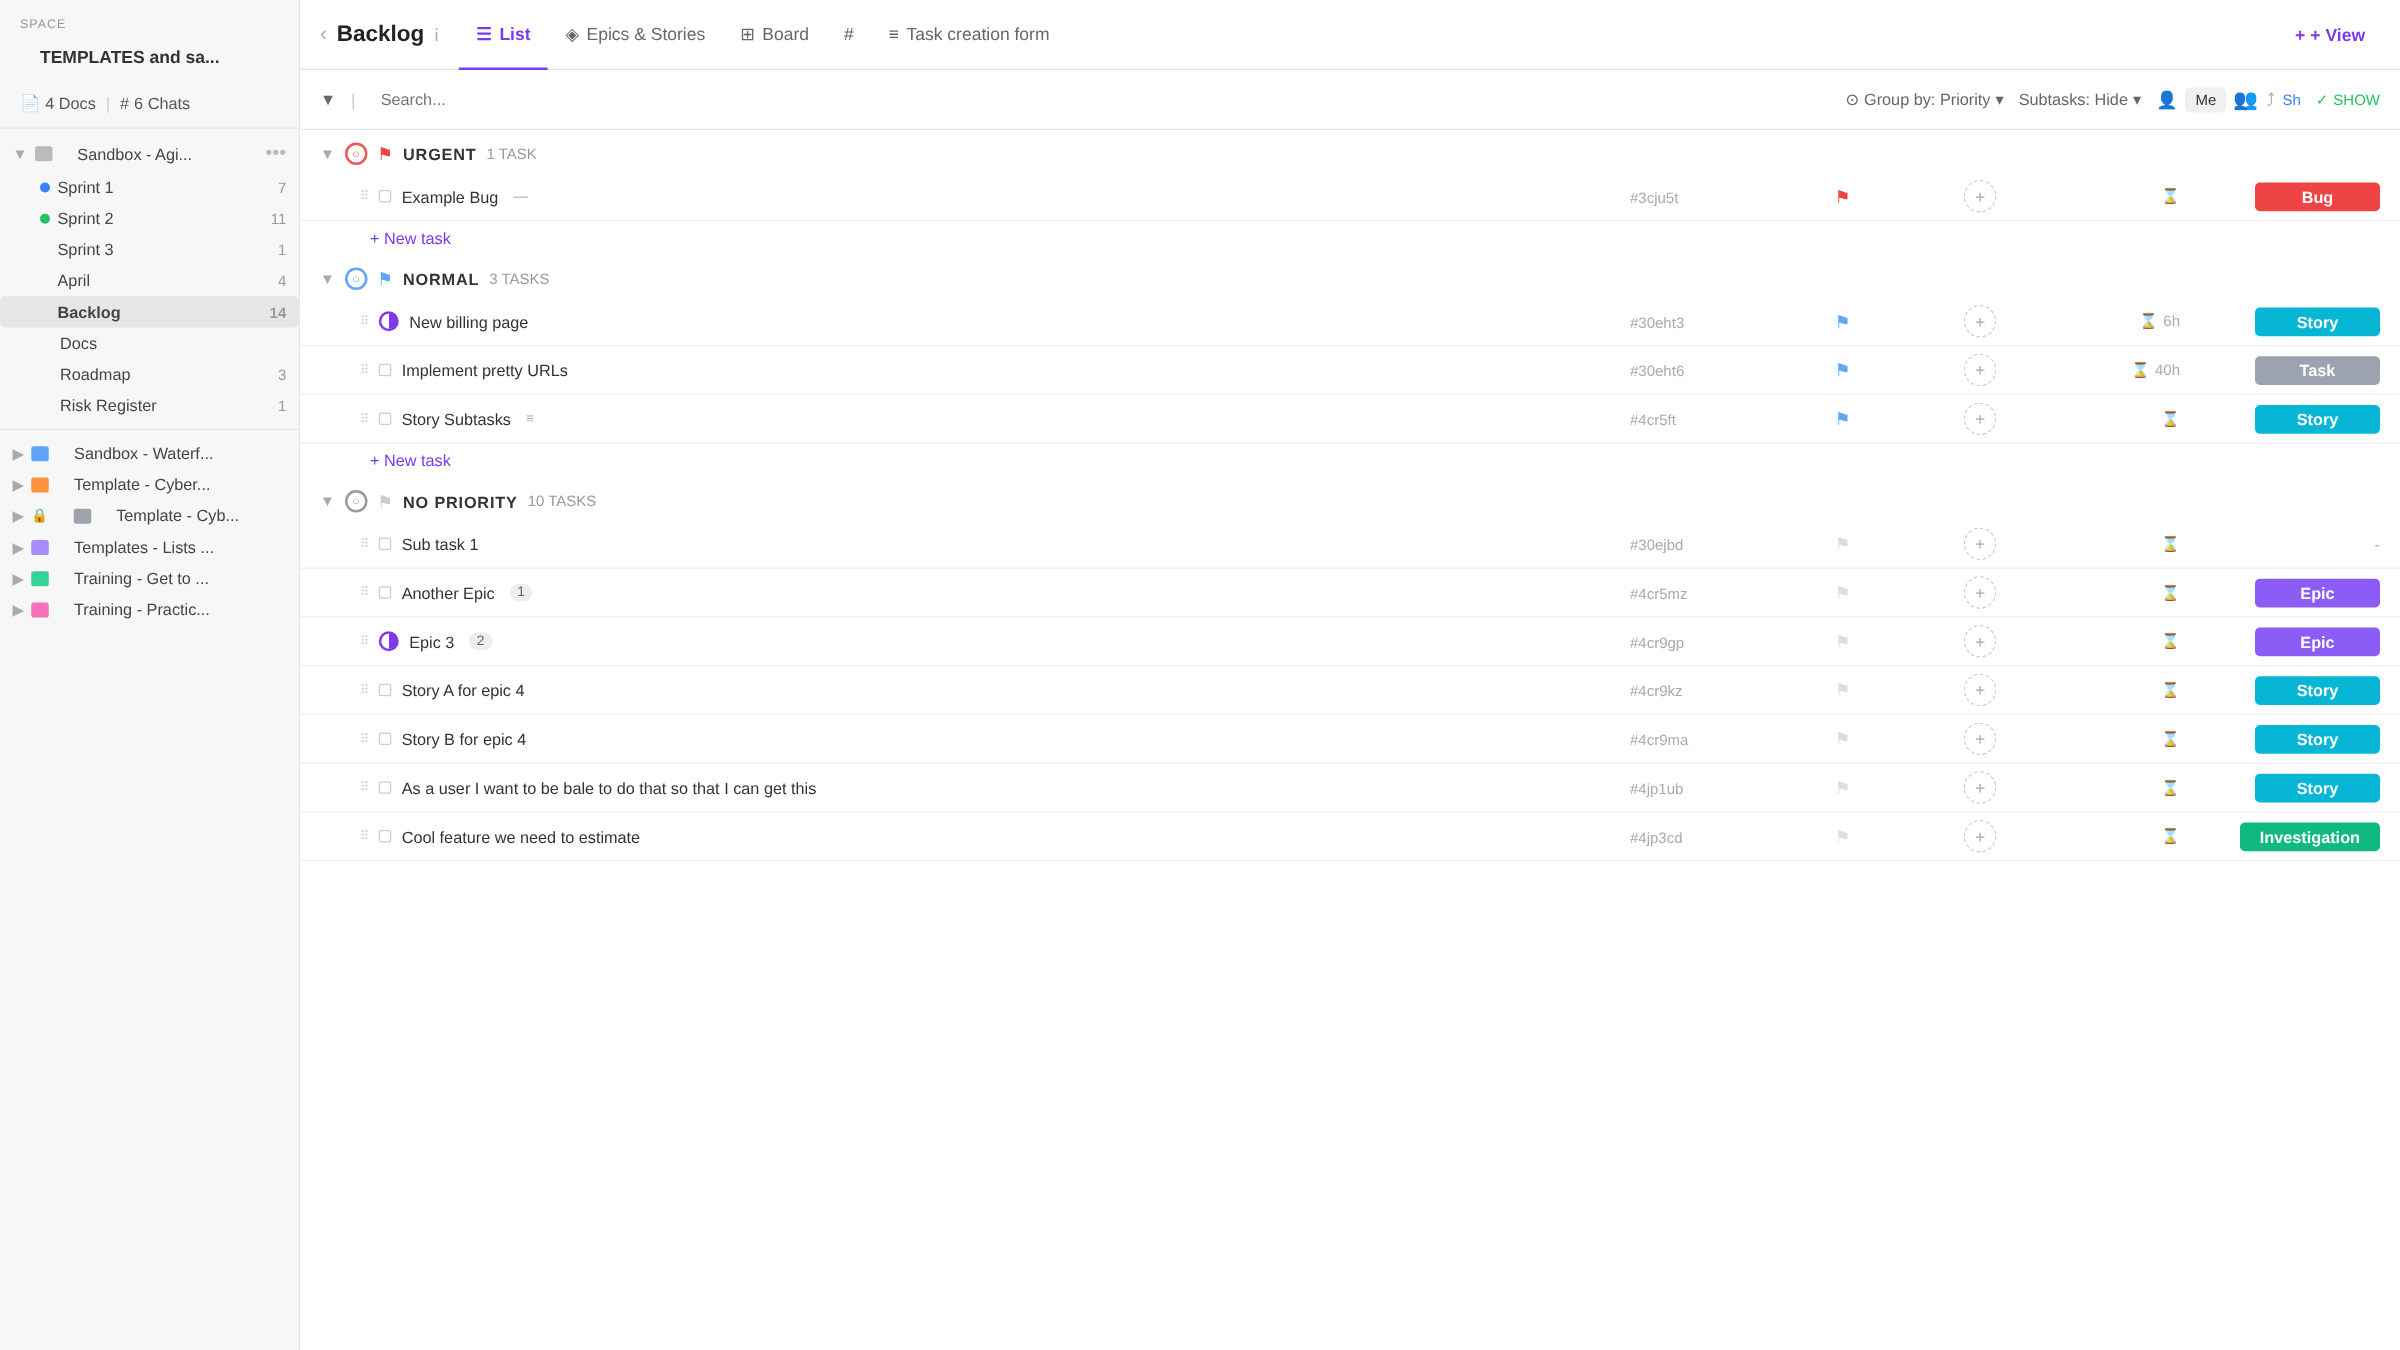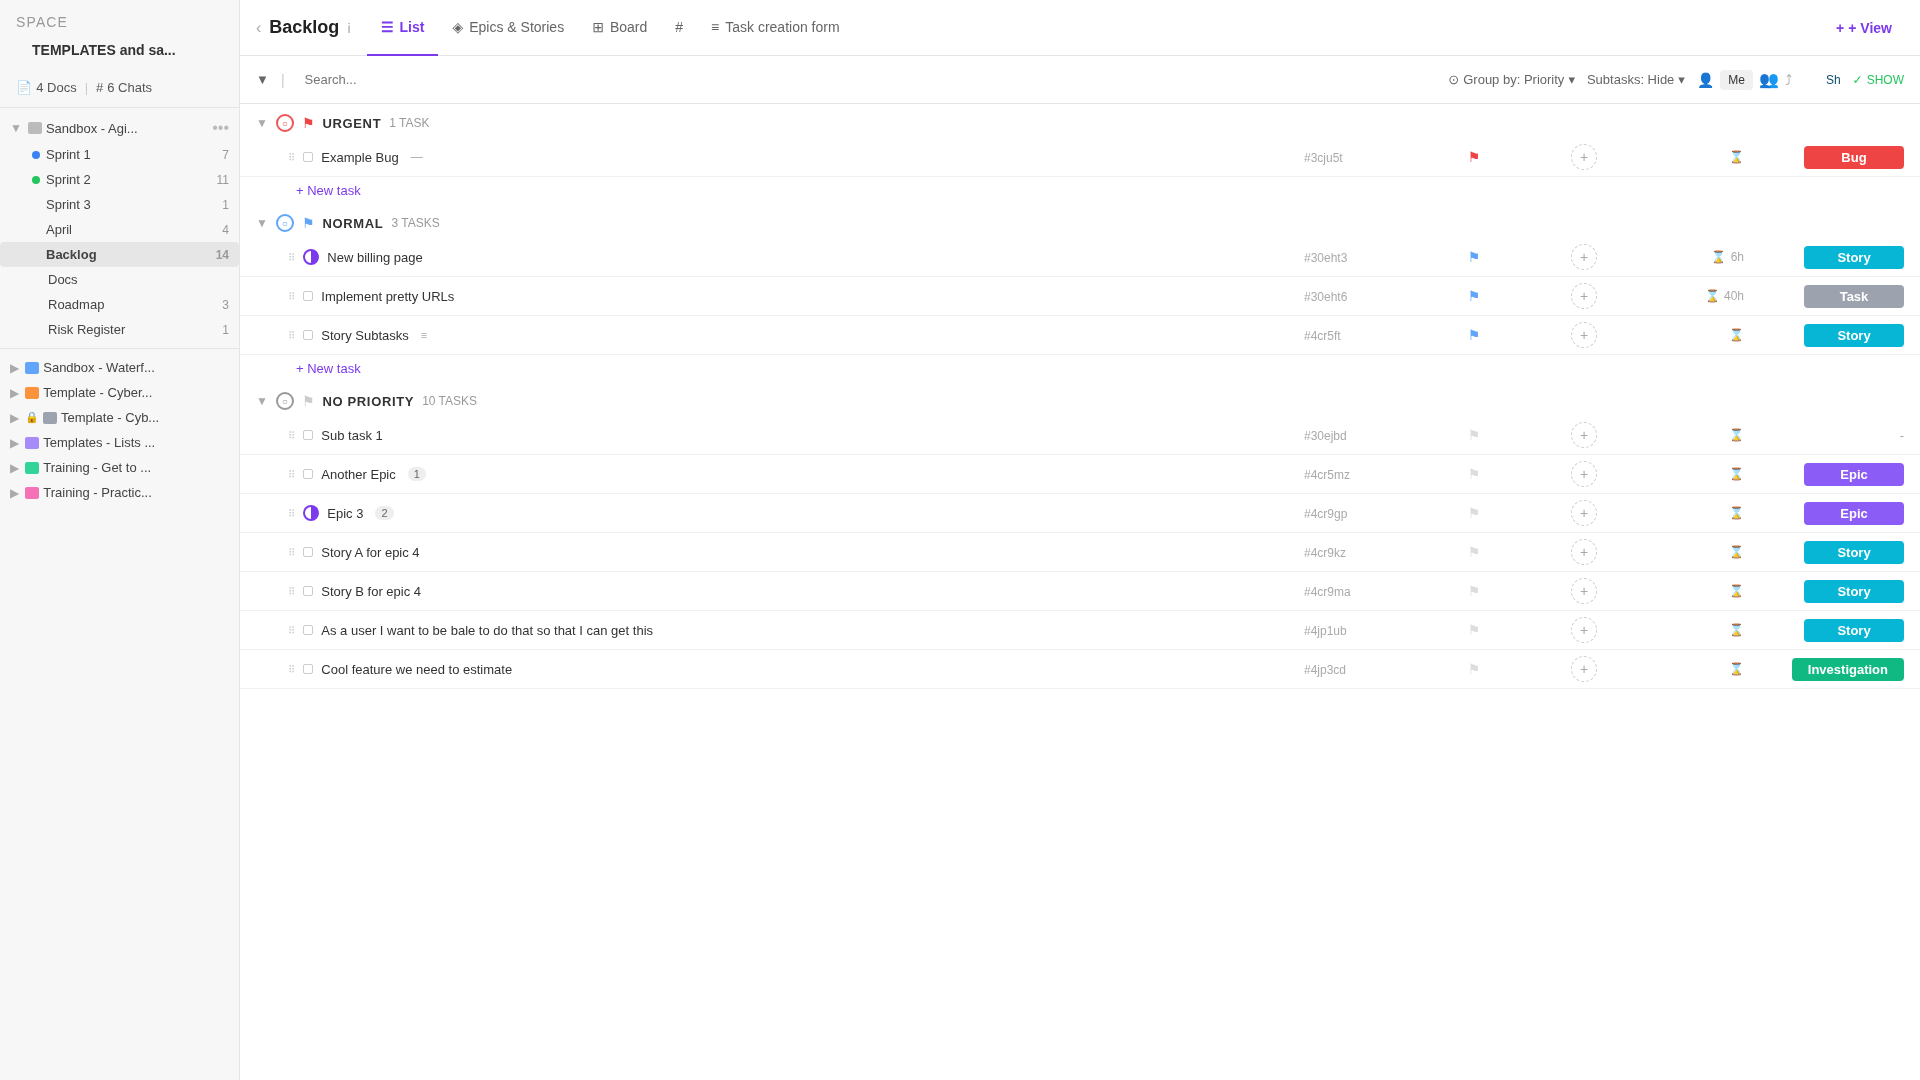--- a/index.html
+++ b/index.html
@@ -1,31 +1,31 @@
 <!DOCTYPE html>
 <html><head>
   <meta charset="utf-8">
   <style>
     * { box-sizing: border-box; margin: 0; padding: 0; }
     body { font-family: -apple-system, BlinkMacSystemFont, 'Segoe UI', sans-serif; background: #fff; display: flex; height: 1080px; overflow: hidden; font-size: 14px; color: #333; }
 
     
     #sidebar { width: 240px; min-width: 240px; background: #f7f7f8; border-right: 1px solid #e5e5e5; display: flex; flex-direction: column; height: 100%; overflow-y: auto; }
-    .sidebar-space-label { font-size: 14px; color: #999; text-transform: uppercase; padding: 14px 16px 4px; letter-spacing: 0.08em; }
+    .sidebar-space-label { font-size: 10px; color: #999; text-transform: uppercase; padding: 14px 16px 4px; letter-spacing: 0.08em; }
     .sidebar-space-title { padding: 4px 16px 8px; font-weight: 700; font-size: 14px; color: #333; }
     .sidebar-docs-row { display: flex; align-items: center; gap: 8px; padding: 6px 16px; font-size: 13px; color: #555; }
     .sidebar-docs-row span { display: flex; align-items: center; gap: 4px; }
     .sidebar-item { display: flex; align-items: center; gap: 6px; padding: 5px 10px 5px 16px; cursor: pointer; border-radius: 4px; font-size: 13px; color: #444; }
     .sidebar-item.active { background: #e6e6e6; font-weight: 600; }
     .sidebar-item .dot { width: 8px; height: 8px; border-radius: 50%; flex-shrink: 0; }
     .sidebar-item .count { margin-left: auto; color: #999; font-size: 12px; }
     .sidebar-item.indent { padding-left: 32px; justify-content: space-between; }
     .sidebar-item.indent2 { padding-left: 48px; }
     .sidebar-group-item { display: flex; align-items: center; gap: 6px; padding: 5px 10px 5px 10px; cursor: pointer; font-size: 13px; color: #444; }
-    .group-folder { display: flex; align-items: center; gap: 4px; flex: 1; }
+    .group-folder { display: flex; align-items: center; gap: 20px; flex: 1; }
     .folder-box { width: 14px; height: 12px; background: #bbb; border-radius: 2px; }
     .folder-box.purple { background: #a78bfa; }
     .folder-box.blue { background: #60a5fa; }
     .folder-box.green { background: #34d399; }
     .folder-box.orange { background: #fb923c; }
     .group-dots { color: #bbb; font-size: 16px; margin-left: auto; }
     .sidebar-divider { height: 1px; background: #e5e5e5; margin: 6px 0; }
 
     
     #main { flex: 1; display: flex; flex-direction: column; height: 100%; overflow: hidden; }
@@ -40,21 +40,21 @@
 
     
     .toolbar { display: flex; align-items: center; padding: 8px 16px; border-bottom: 1px solid #e5e5e5; gap: 8px; flex-shrink: 0; height: 48px; }
     .filter-btn { display: flex; align-items: center; gap: 4px; color: #666; cursor: pointer; font-size: 13px; }
     .search-input { flex: 1; border: none; outline: none; font-size: 13px; color: #999; padding: 4px 8px; }
     .toolbar-right { margin-left: auto; display: flex; align-items: center; gap: 12px; }
     .group-by-btn { display: flex; align-items: center; gap: 4px; font-size: 13px; color: #666; cursor: pointer; }
     .subtasks-btn { display: flex; align-items: flex-start; gap: 4px; font-size: 13px; color: #666; cursor: pointer; }
     .share-section { display: flex; align-items: center; gap: 6px; }
     .me-btn { background: #f0f0f0; border-radius: 4px; padding: 3px 8px; font-size: 12px; cursor: pointer; }
-    .show-btn { font-size: 12px; color: #0c4a6e; margin-left: 28px; }
+    .show-btn { font-size: 12px; color: #3b82f6; }
 
     
     .content { flex: 1; overflow-y: auto; }
 
     
     .table-header { display: grid; grid-template-columns: 1fr 120px 100px 120px 100px 160px; padding: 6px 16px 6px 48px; border-bottom: 1px solid #eee; background: #fafafa; }
     .table-header-cell { font-size: 11px; color: #aaa; text-transform: uppercase; font-weight: 600; letter-spacing: 0.05em; }
 
     
     .group-header { display: flex; align-items: center; gap: 8px; padding: 10px 16px 6px; cursor: pointer; }

